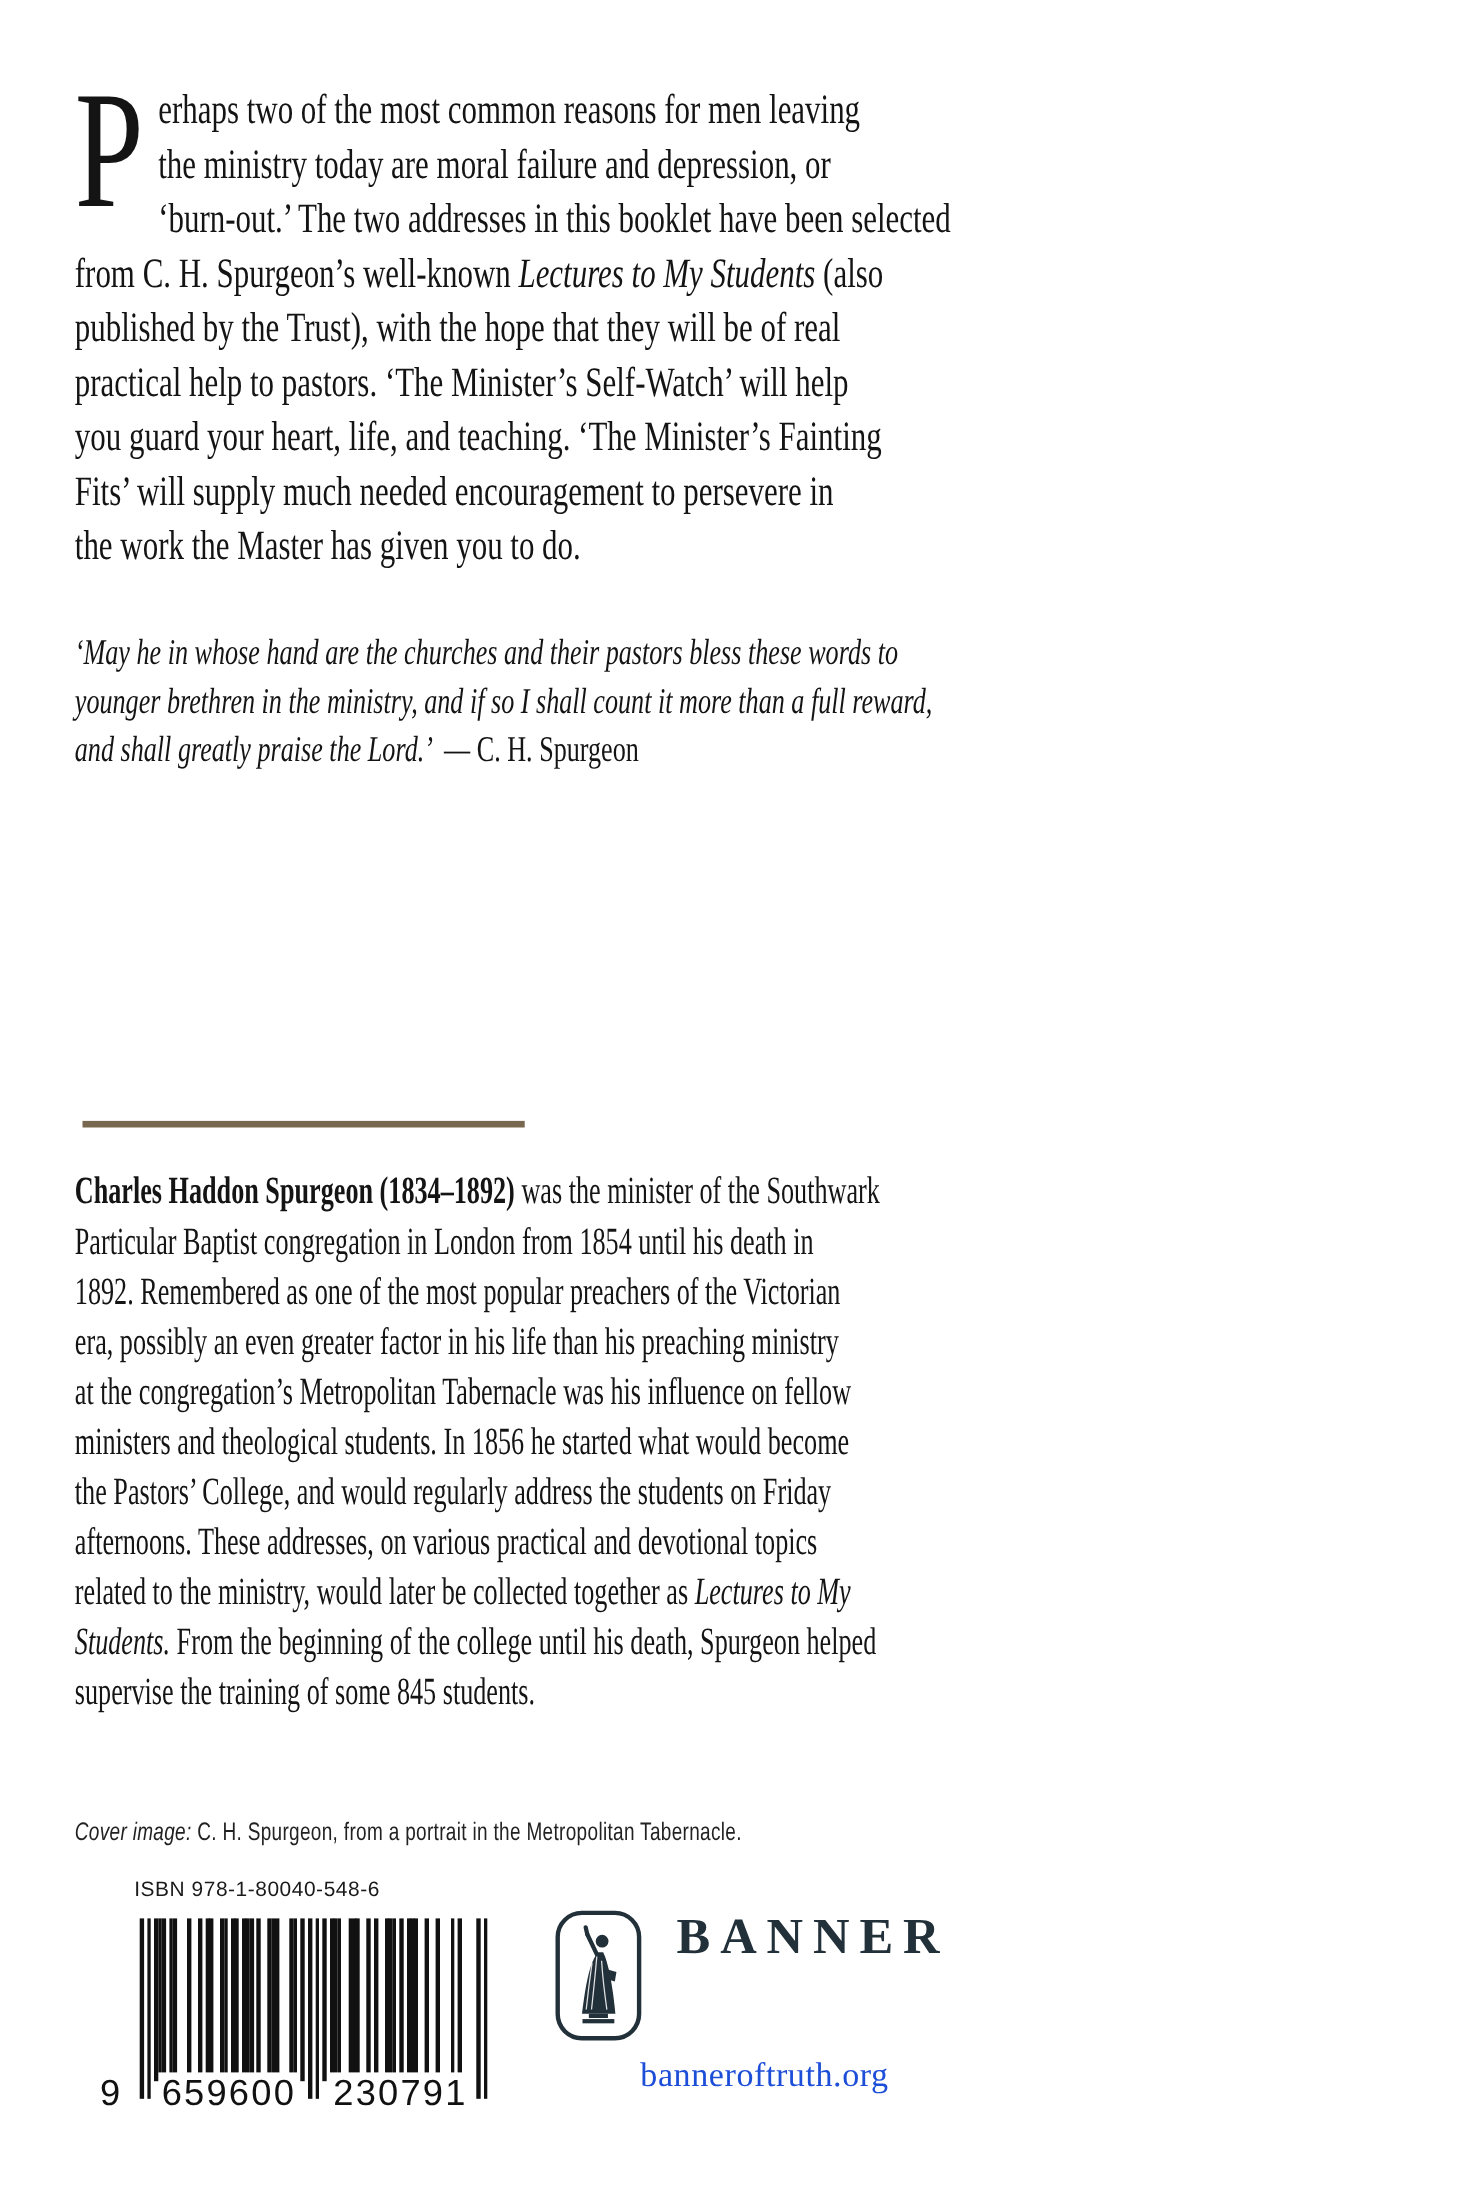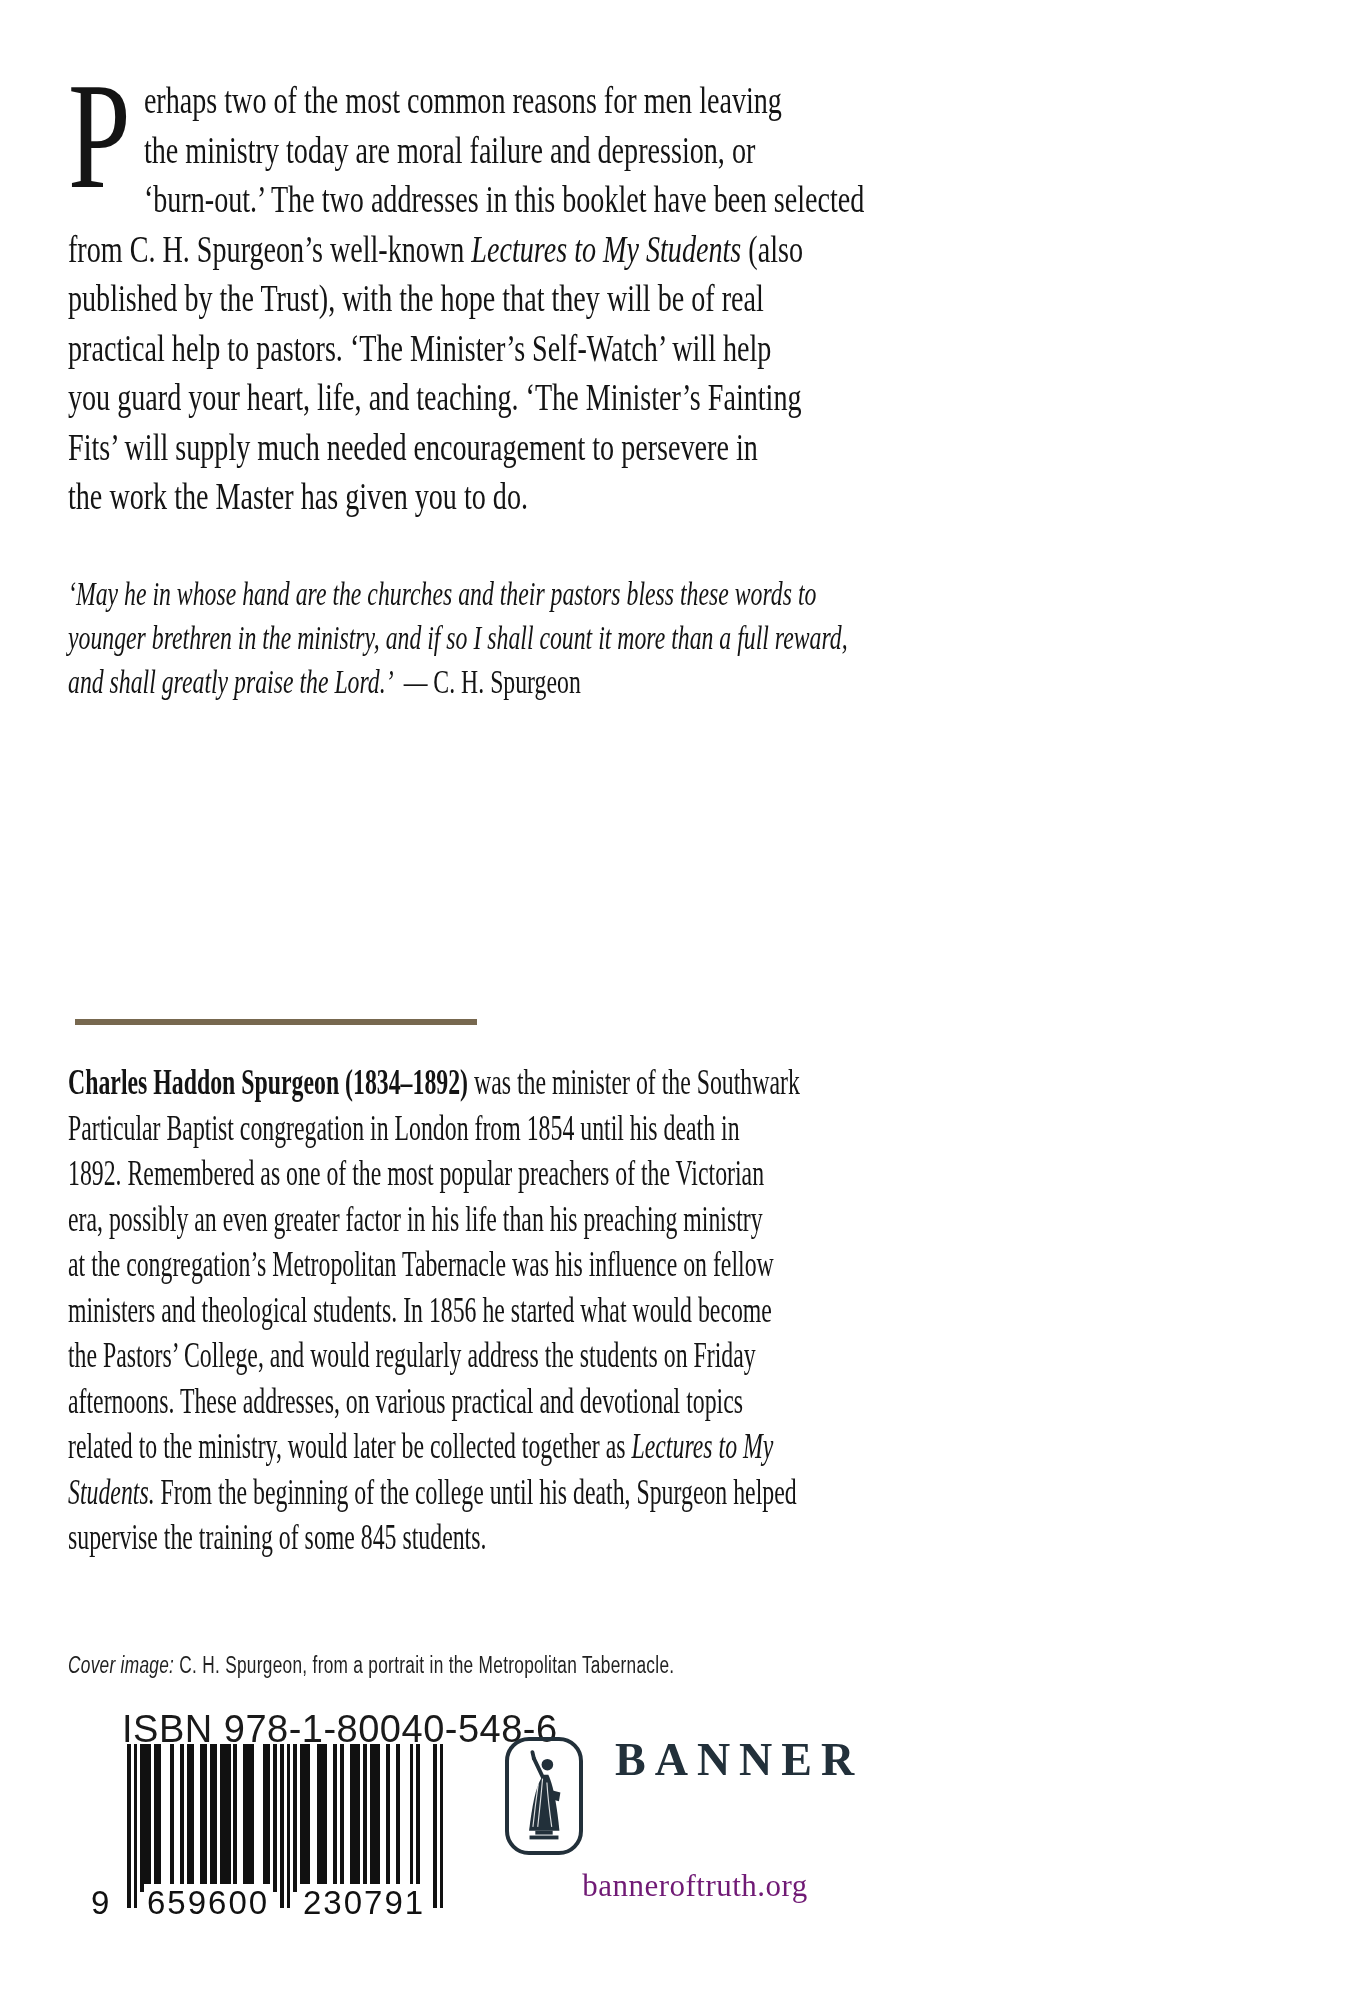--- a/index.html
+++ b/index.html
@@ -40,21 +40,21 @@
     font-family:"Liberation Sans", sans-serif; font-size:23px; color:#222;
     white-space:nowrap; transform:scaleX(.75); transform-origin:0 0;
     letter-spacing:.4px;
   }
   .barcode{
     position:absolute; left:88px; top:1708px; width:372px; height:224px;
     background:#fff;
   }
   .isbn{
     position:absolute; left:34px; top:0;
-    font-family:"Liberation Sans", sans-serif; font-size:38px; color:#1a1a1a;
+    font-family:"Liberation Sans", sans-serif; font-size:19px; color:#1a1a1a;
     letter-spacing:.5px; white-space:nowrap;
   }
   .bars{position:absolute; left:39px; top:36px; width:316px; height:166px;}
   .bar{position:absolute; top:0; background:#111;}
   .bc-digit{
     position:absolute; top:176px;
     font-family:"Liberation Sans", sans-serif; font-size:33px; color:#111;
     letter-spacing:2px; background:#fff; padding:0 3px;
   }
   .bc-d0{left:0;}
@@ -67,21 +67,21 @@
     display:flex; align-items:center; justify-content:center;
   }
   .logo-text{
     position:absolute; left:615px; top:1737px; color:#22303a; line-height:1;
   }
   .logo-line1{font-size:46px; letter-spacing:9px; font-weight:bold;}
   .logo-line2{margin-top:11px; font-size:46px; letter-spacing:8px; font-weight:bold; display:flex; align-items:baseline;}
   .logo-of{font-style:italic; font-weight:normal; font-size:44px; letter-spacing:1px; margin-right:12px; text-transform:lowercase;}
   .logo-url{
     position:absolute; left:495px; top:1868px; width:400px; text-align:center;
-    font-size:31px; color:#701a75; letter-spacing:.5px;
+    font-size:31px; color:#1d4ed8; letter-spacing:.5px;
   }
 </style>
 </head>
 <body>
 
 <div class="cover">
 
   <div class="para1">
     <span class="dropcap">P</span><span><span>erhaps two of the most common reasons for men leaving</span><br><span>the ministry today are moral failure and depression, or</span><br><span>‘burn-out.’ The two addresses in this booklet have been selected</span><br><span>from C. H. Spurgeon’s well-known </span><span class="it">Lectures to My Students</span><span> (also</span><br><span>published by the Trust), with the hope that they will be of real</span><br><span>practical help to pastors. ‘The Minister’s Self-Watch’ will help</span><br><span>you guard your heart, life, and teaching. ‘The Minister’s Fainting</span><br><span>Fits’ will supply much needed encouragement to persevere in</span><br><span>the work the Master has given you to do.</span></span>
   </div>

